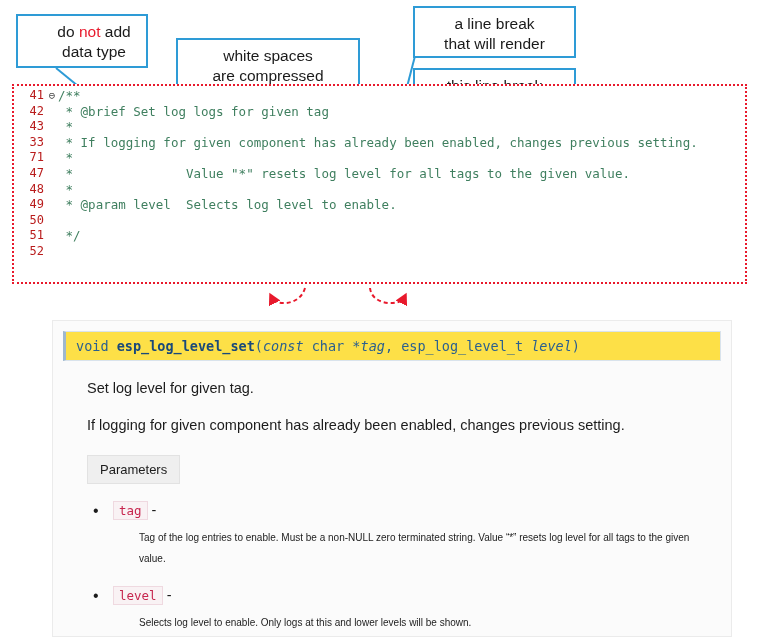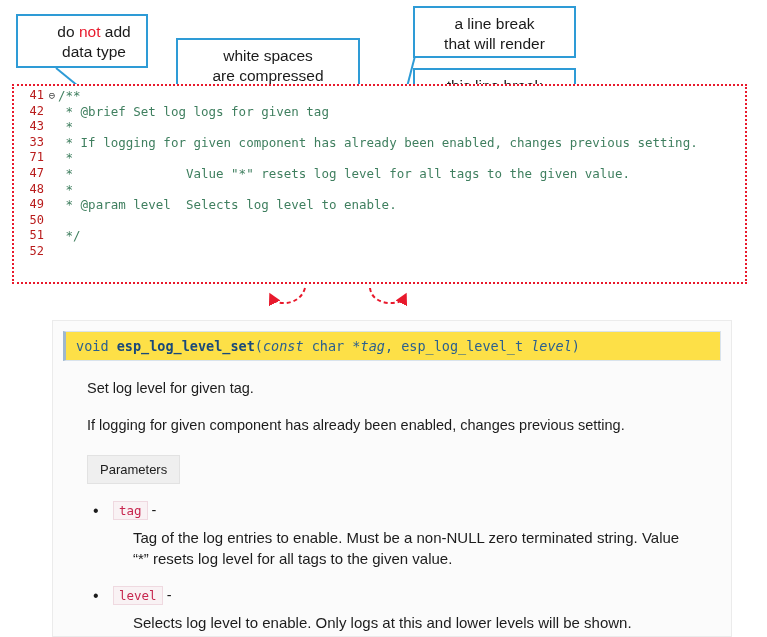--- a/index.html
+++ b/index.html
@@ -149,22 +149,22 @@
   }
   .param-code {
     font-family: "DejaVu Sans Mono", monospace;
     font-size: 12.5px;
     color: #c7254e;
     background: #f9f2f4;
     border: 1px solid #efd9e0;
     padding: 1px 5px;
   }
   .param-desc {
-    margin: 6px 0 0 20px;
-    font-size: 15px;
+    margin: 6px 0 0 26px;
+    font-size: 10px;
     line-height: 21px;
     color: #1c1c1c;
     max-width: 590px;
   }
 </style>
 </head>
 <body>
 
 <svg id="leaders">
 

